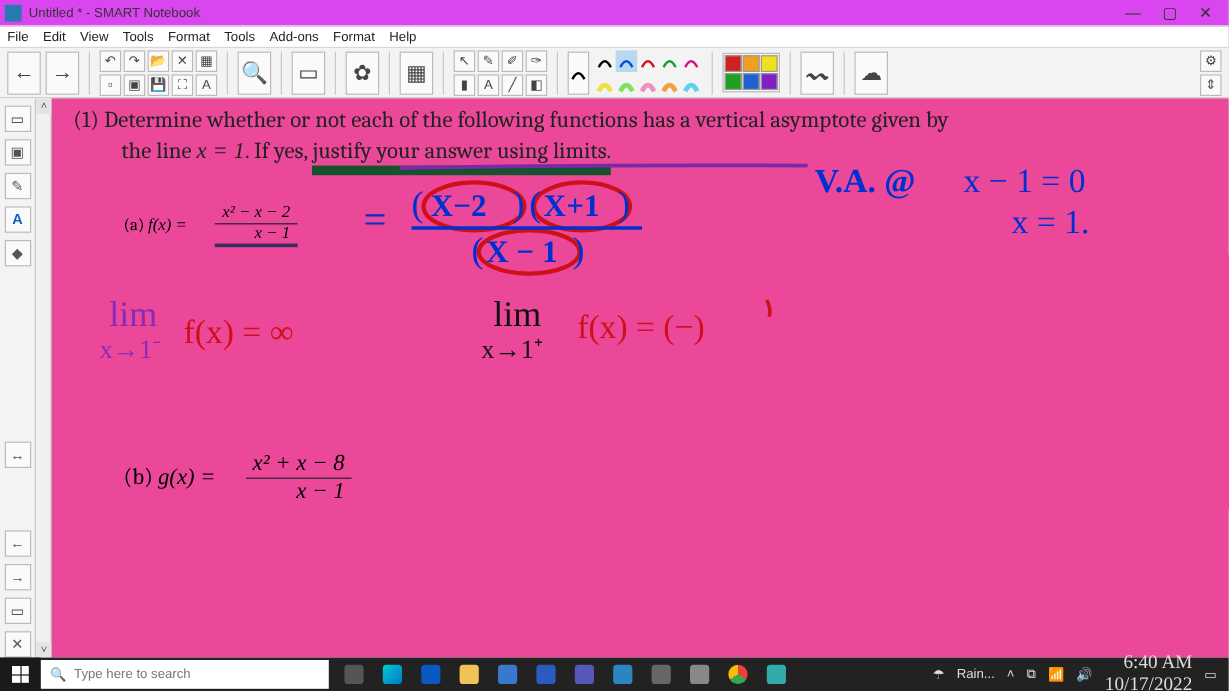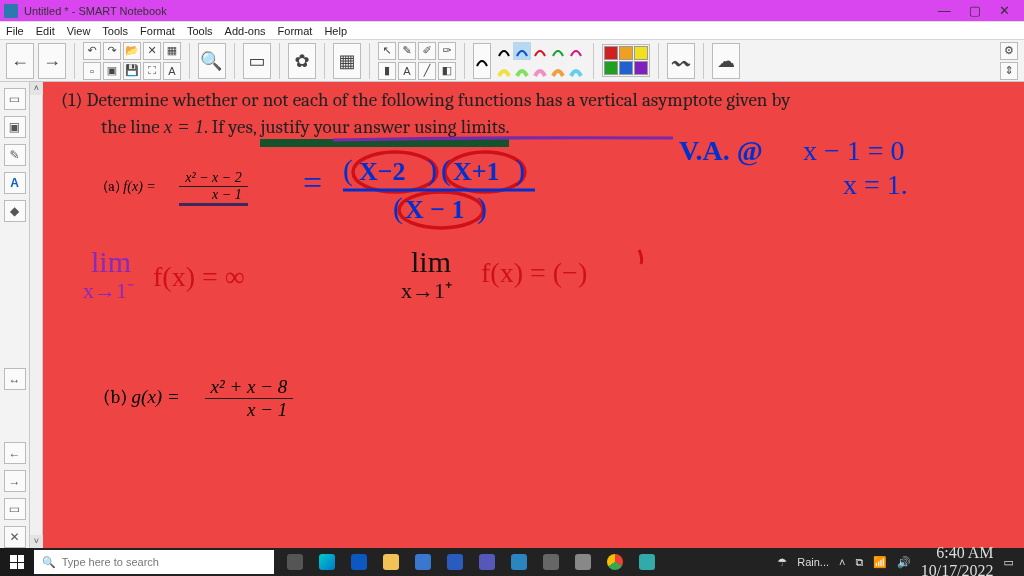--- a/index.html
+++ b/index.html
@@ -33,21 +33,21 @@
 
   
   .workspace { position: absolute; top: 82px; bottom: 28px; left: 0; right: 0; display: flex; }
   .left-tools { width: 30px; background: #f3f3f3; border-right: 1px solid #c8c8c8; display:flex; flex-direction:column; align-items:center; padding-top:6px; gap:6px;}
   .left-tools .lt { width:22px; height:22px; border:1px solid #bbb; background:#fafafa; display:flex;align-items:center;justify-content:center; font-size:12px; color:#555; cursor:pointer;}
   .left-tools .spacer{ flex:1;}
   .scrollgutter { width: 13px; background:#f0f0f0; border-right:1px solid #c8c8c8; position:relative;}
   .scrollgutter .up, .scrollgutter .down{ position:absolute; left:0; width:13px; height:13px; background:#e4e4e4; text-align:center; font-size:9px; line-height:13px; color:#555;}
   .scrollgutter .up{top:0;} .scrollgutter .down{bottom:0;}
 
-  .canvas { flex:1; background:#ef4444; position:relative; overflow:hidden; }
+  .canvas { flex:1; background:#ec4899; position:relative; overflow:hidden; }
 
   
   .problem { position:absolute; top:6px; left:18px; right:12px; font-family: "Cambria", "Times New Roman", serif; font-size: 19px; color:#222; line-height:1.35;}
   .problem .indent { padding-left: 40px; }
   .eq { font-style: italic; font-family: "Cambria Math", "Times New Roman", serif; text-align: right; }
   .frac { display:inline-block; text-align:center; vertical-align:middle; margin:0 20px;}
   .frac .num { display:block; border-bottom:1.4px solid #222; padding:0 6px;}
   .frac .den { display:block; padding:0 6px;}
   .purple-under { border-bottom: 8px solid #14532d; padding-bottom:1px;}
   .dk-under { border-bottom: 3px solid #3a2a60; padding-bottom:0px;}

